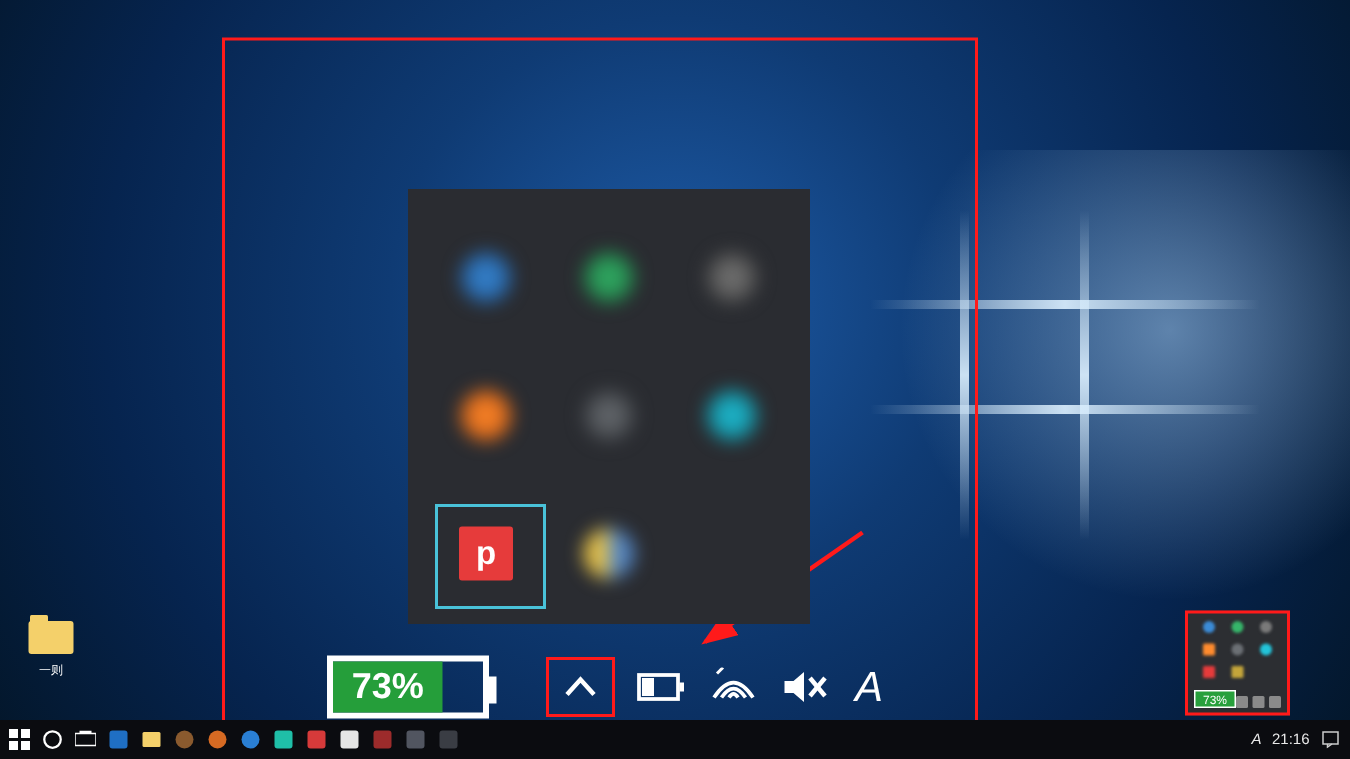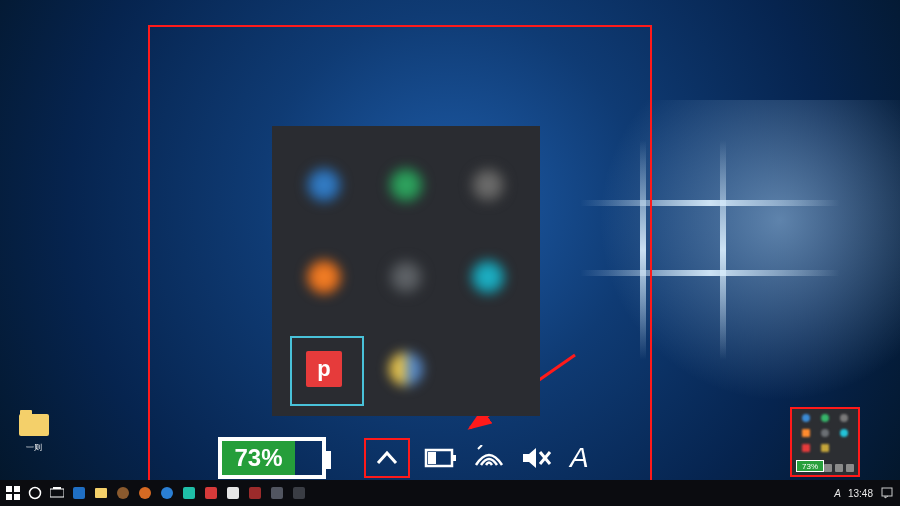--- a/index.html
+++ b/index.html
@@ -235,21 +235,21 @@
       </span>
     <span class="tb-ico">
         <div style="width:12px;height:12px;background:#515560;border-radius:2px"></div>
       </span>
     <span class="tb-ico">
         <div style="width:12px;height:12px;background:#3a3d44;border-radius:2px"></div>
       </span>
   </div>
   <div class="tb-right">
     <span style="font-style:italic">A</span>
-    <span class="clock">13:48</span>
+    <span class="clock">21:16</span>
     <span class="tb-ico">
         <svg width="12" height="12">
           <rect x="1" y="1" width="10" height="8" stroke="#ccc" fill="none"></rect>
           <path d="M4 9 L4 11 L7 9" stroke="#ccc" fill="none"></path>
         </svg>
       </span>
   </div>
 </div>
 
 </body></html>

